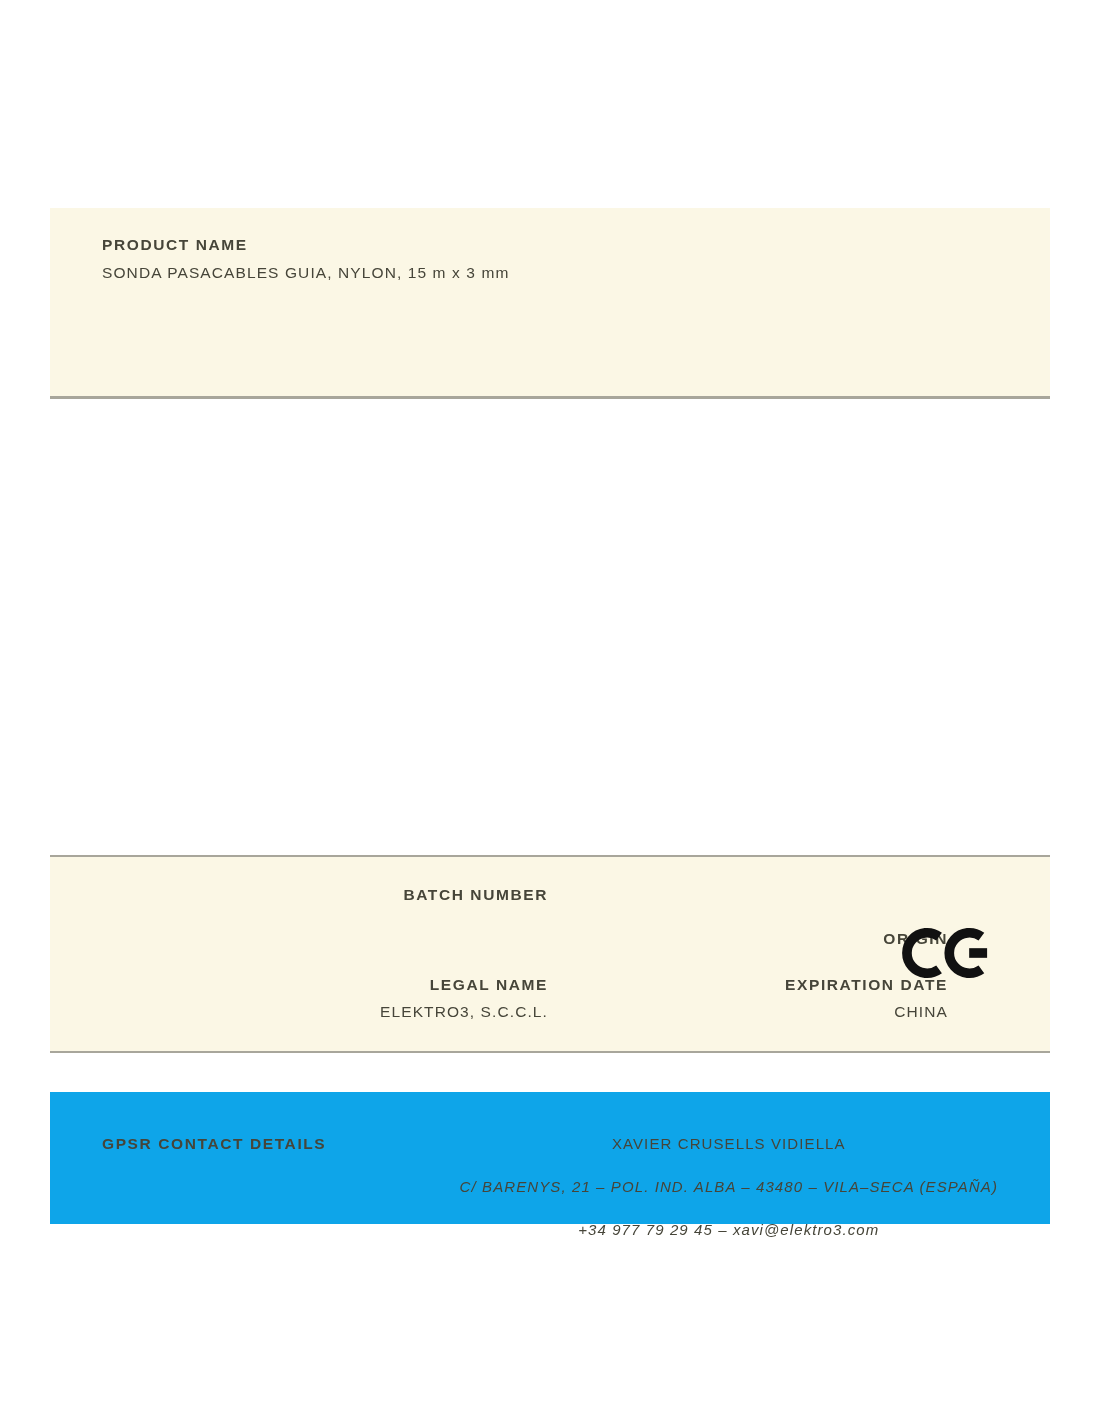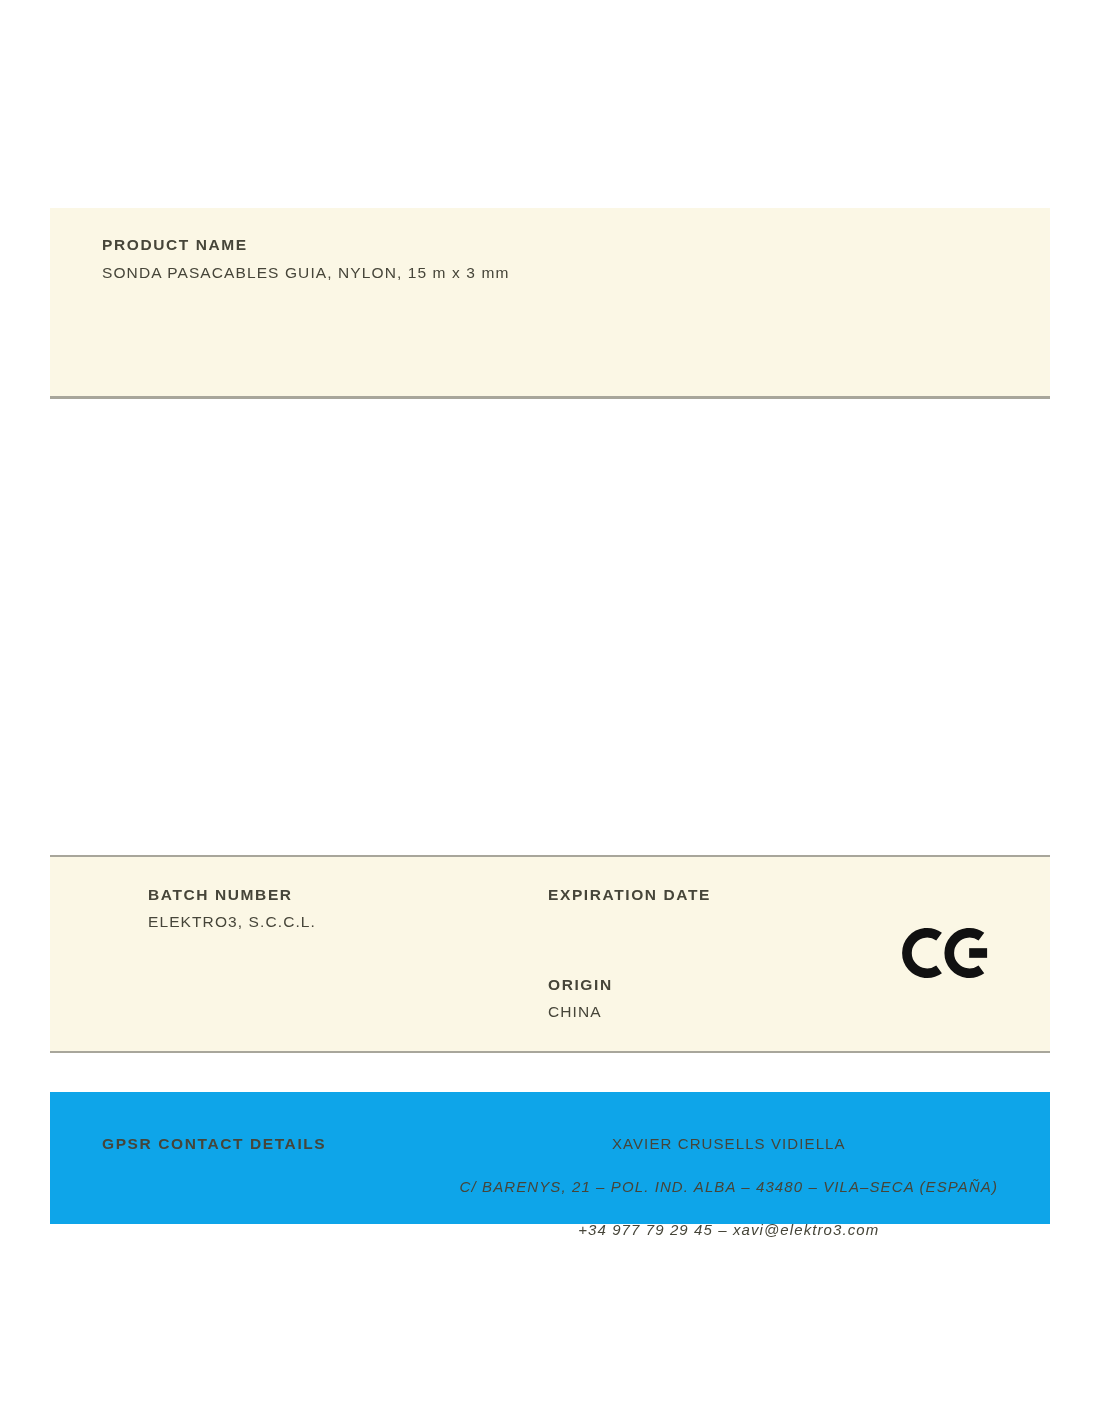--- a/index.html
+++ b/index.html
@@ -50,21 +50,21 @@
     top: 855px;
     height: 198px;
     background: #FBF7E5;
     border-top: 2px solid #A8A69B;
     border-bottom: 2px solid #A8A69B;
   }
   .trace-col {
     position: absolute;
     top: 0;
     width: 400px;
-    text-align: left;
+    text-align: right;
   }
   .trace-col.col-left  { left: 98px; }
   .trace-col.col-right { left: 498px; }
   .trace-col .row1-label { margin-top: 29px; }
   .trace-col .row2-label { margin-top: 73px; }
   .trace-col .row2-value { margin-top: 10px; }
   .ce-mark {
     position: absolute;
     top: 66px;
     right: 56px;
@@ -102,25 +102,26 @@
   <div class="band product-section">
     <div class="name-group">
       <div class="field-label">PRODUCT NAME</div>
       <div class="field-value">SONDA PASACABLES GUIA, NYLON, 15 m x 3 mm</div>
     </div>
   </div>
 
   <div class="band trace-section">
     <div class="trace-col col-left">
       <div class="field-label row1-label">BATCH NUMBER</div>
+      <div class="field-label row2-label">LEGAL NAME</div>
       <div class="field-value row2-value">ELEKTRO3, S.C.C.L.</div>
     </div>
     <div class="trace-col col-right">
+      <div class="field-label row2-label">ORIGIN</div>
       <div class="field-label row1-label">EXPIRATION DATE</div>
-      <div class="field-label row2-label">ORIGIN</div>
       <div class="field-value row2-value">CHINA</div>
     </div>
     <svg class="ce-mark" viewBox="0 0 100 62" xmlns="http://www.w3.org/2000/svg" aria-hidden="true">
       <g fill="none" stroke="#111111" stroke-width="10.5" stroke-linecap="butt">
         <path d="M 40.3 13.2 A 22 22 0 1 0 40.3 48.8"></path>
         <path d="M 86.3 13.2 A 22 22 0 1 0 86.3 48.8"></path>
         <path d="M 73 31 H 92.5"></path>
       </g>
     </svg>
   </div>

